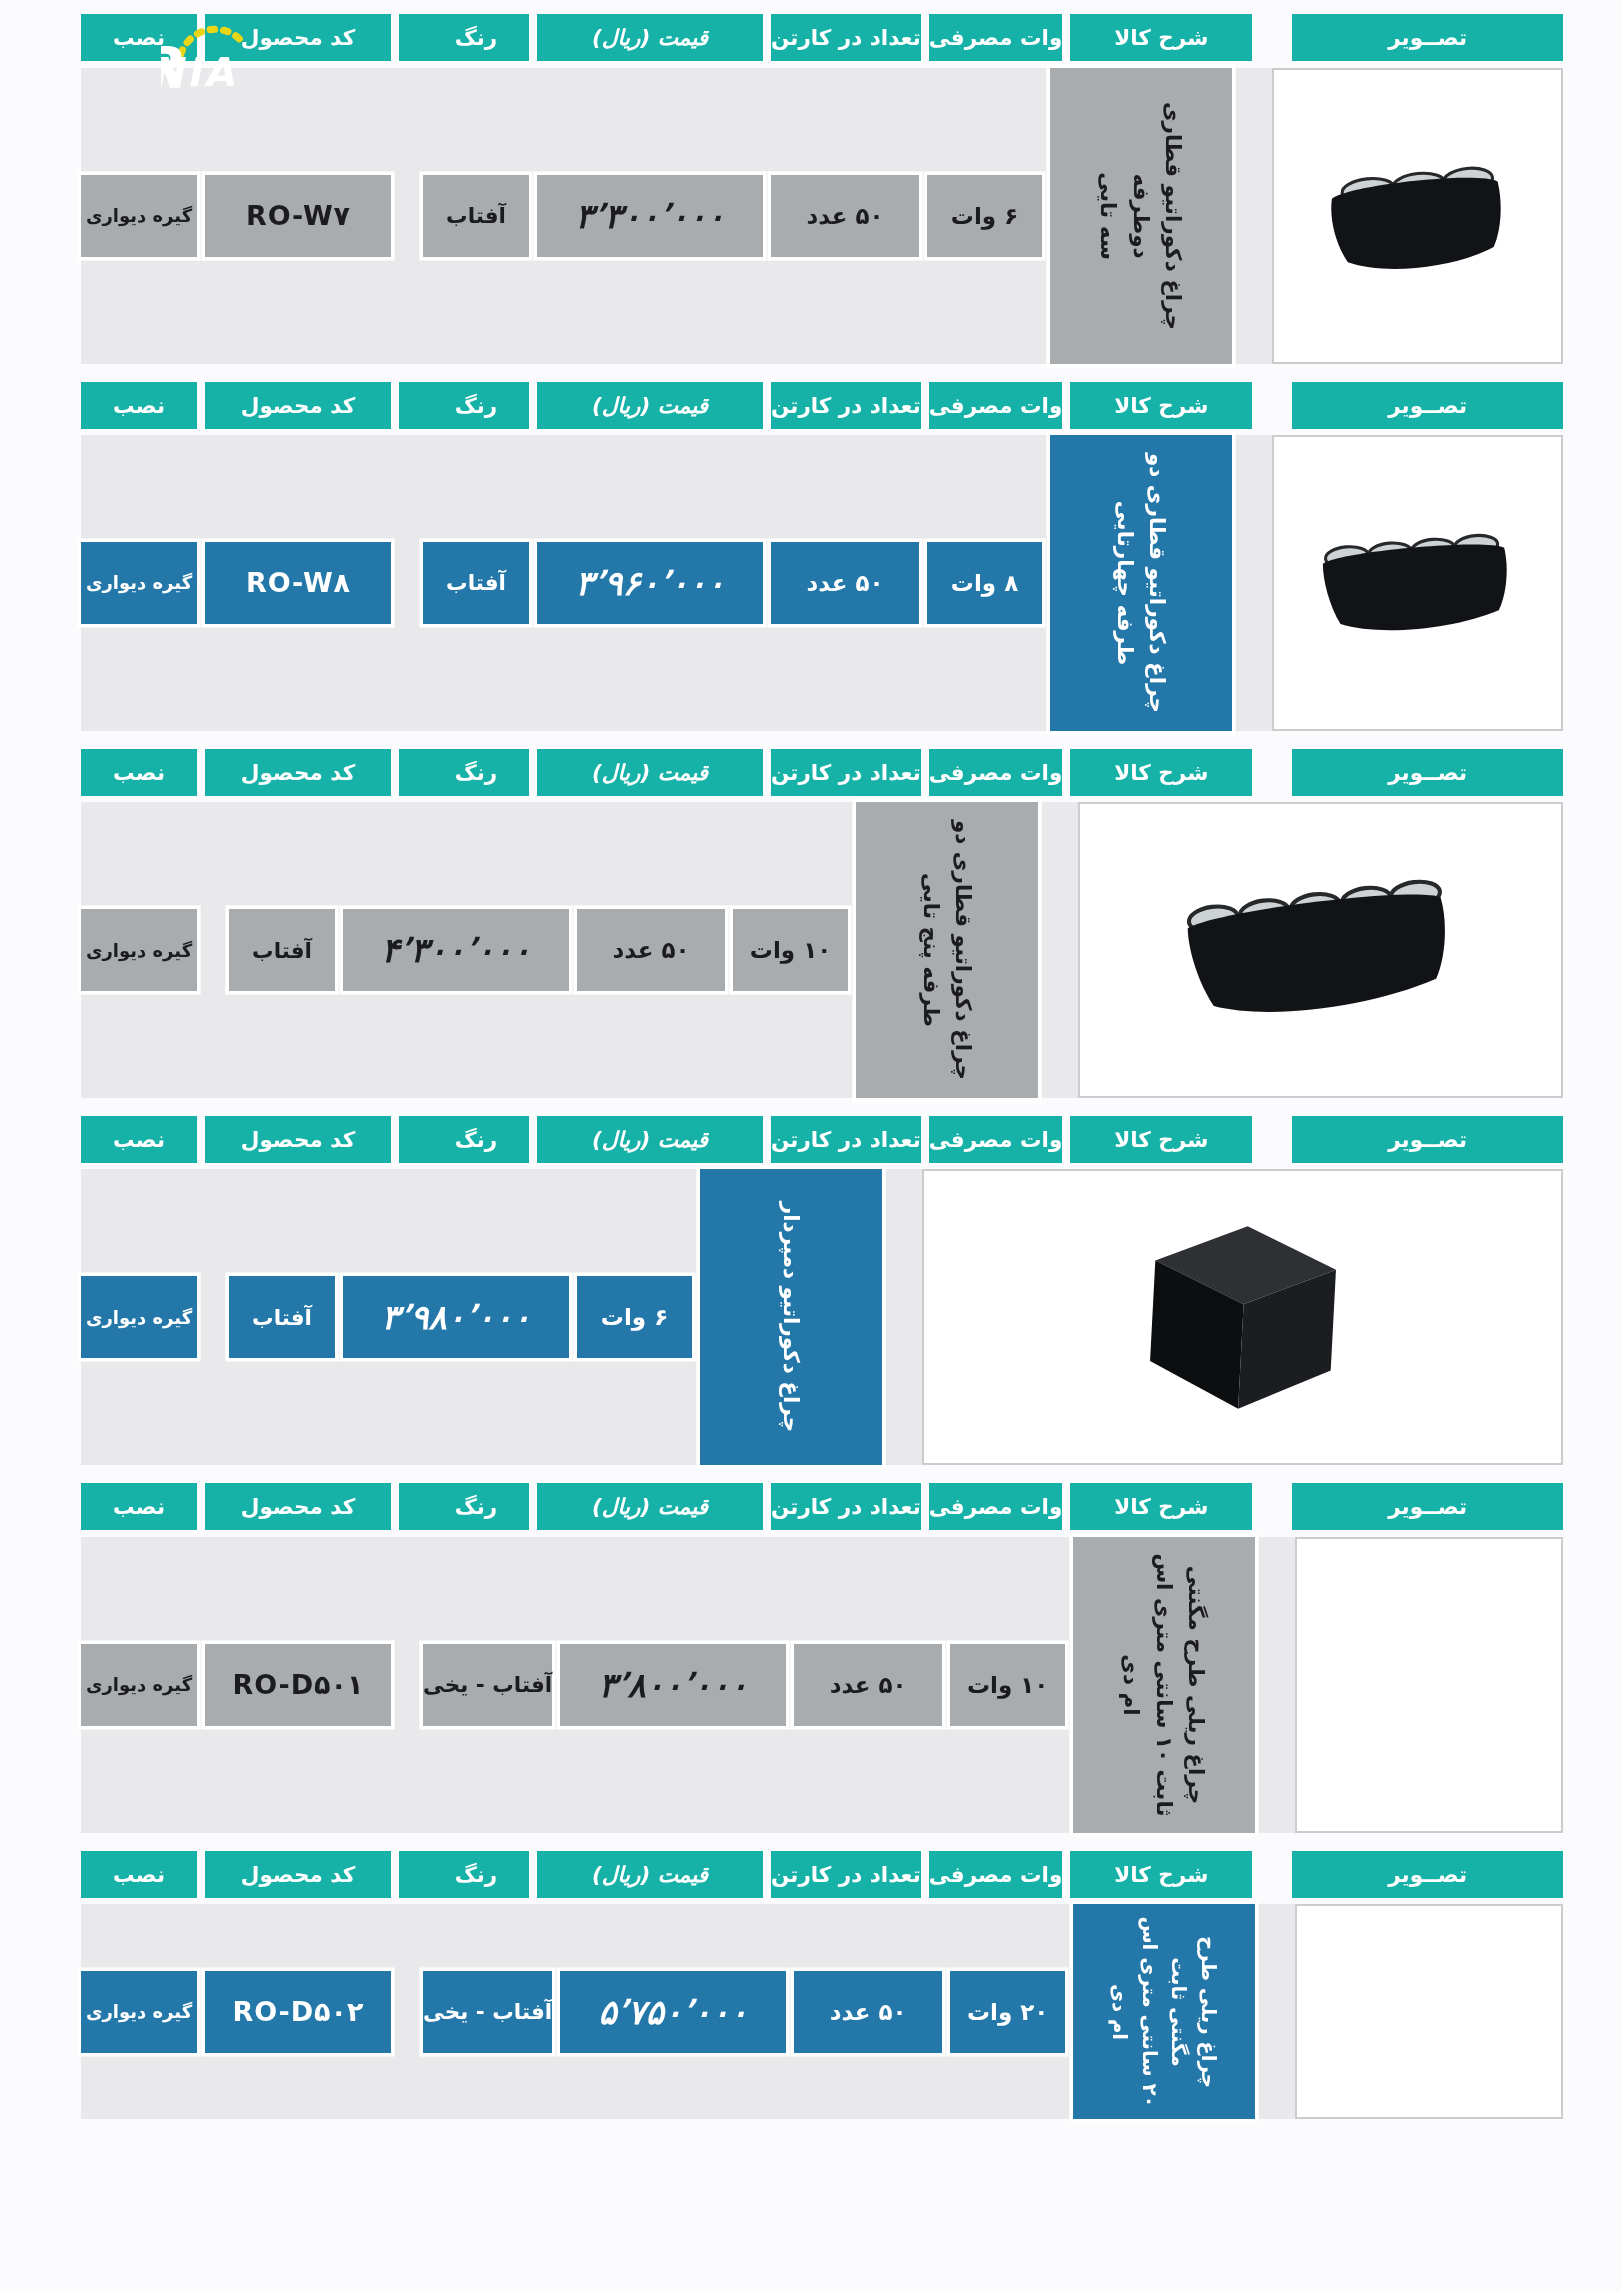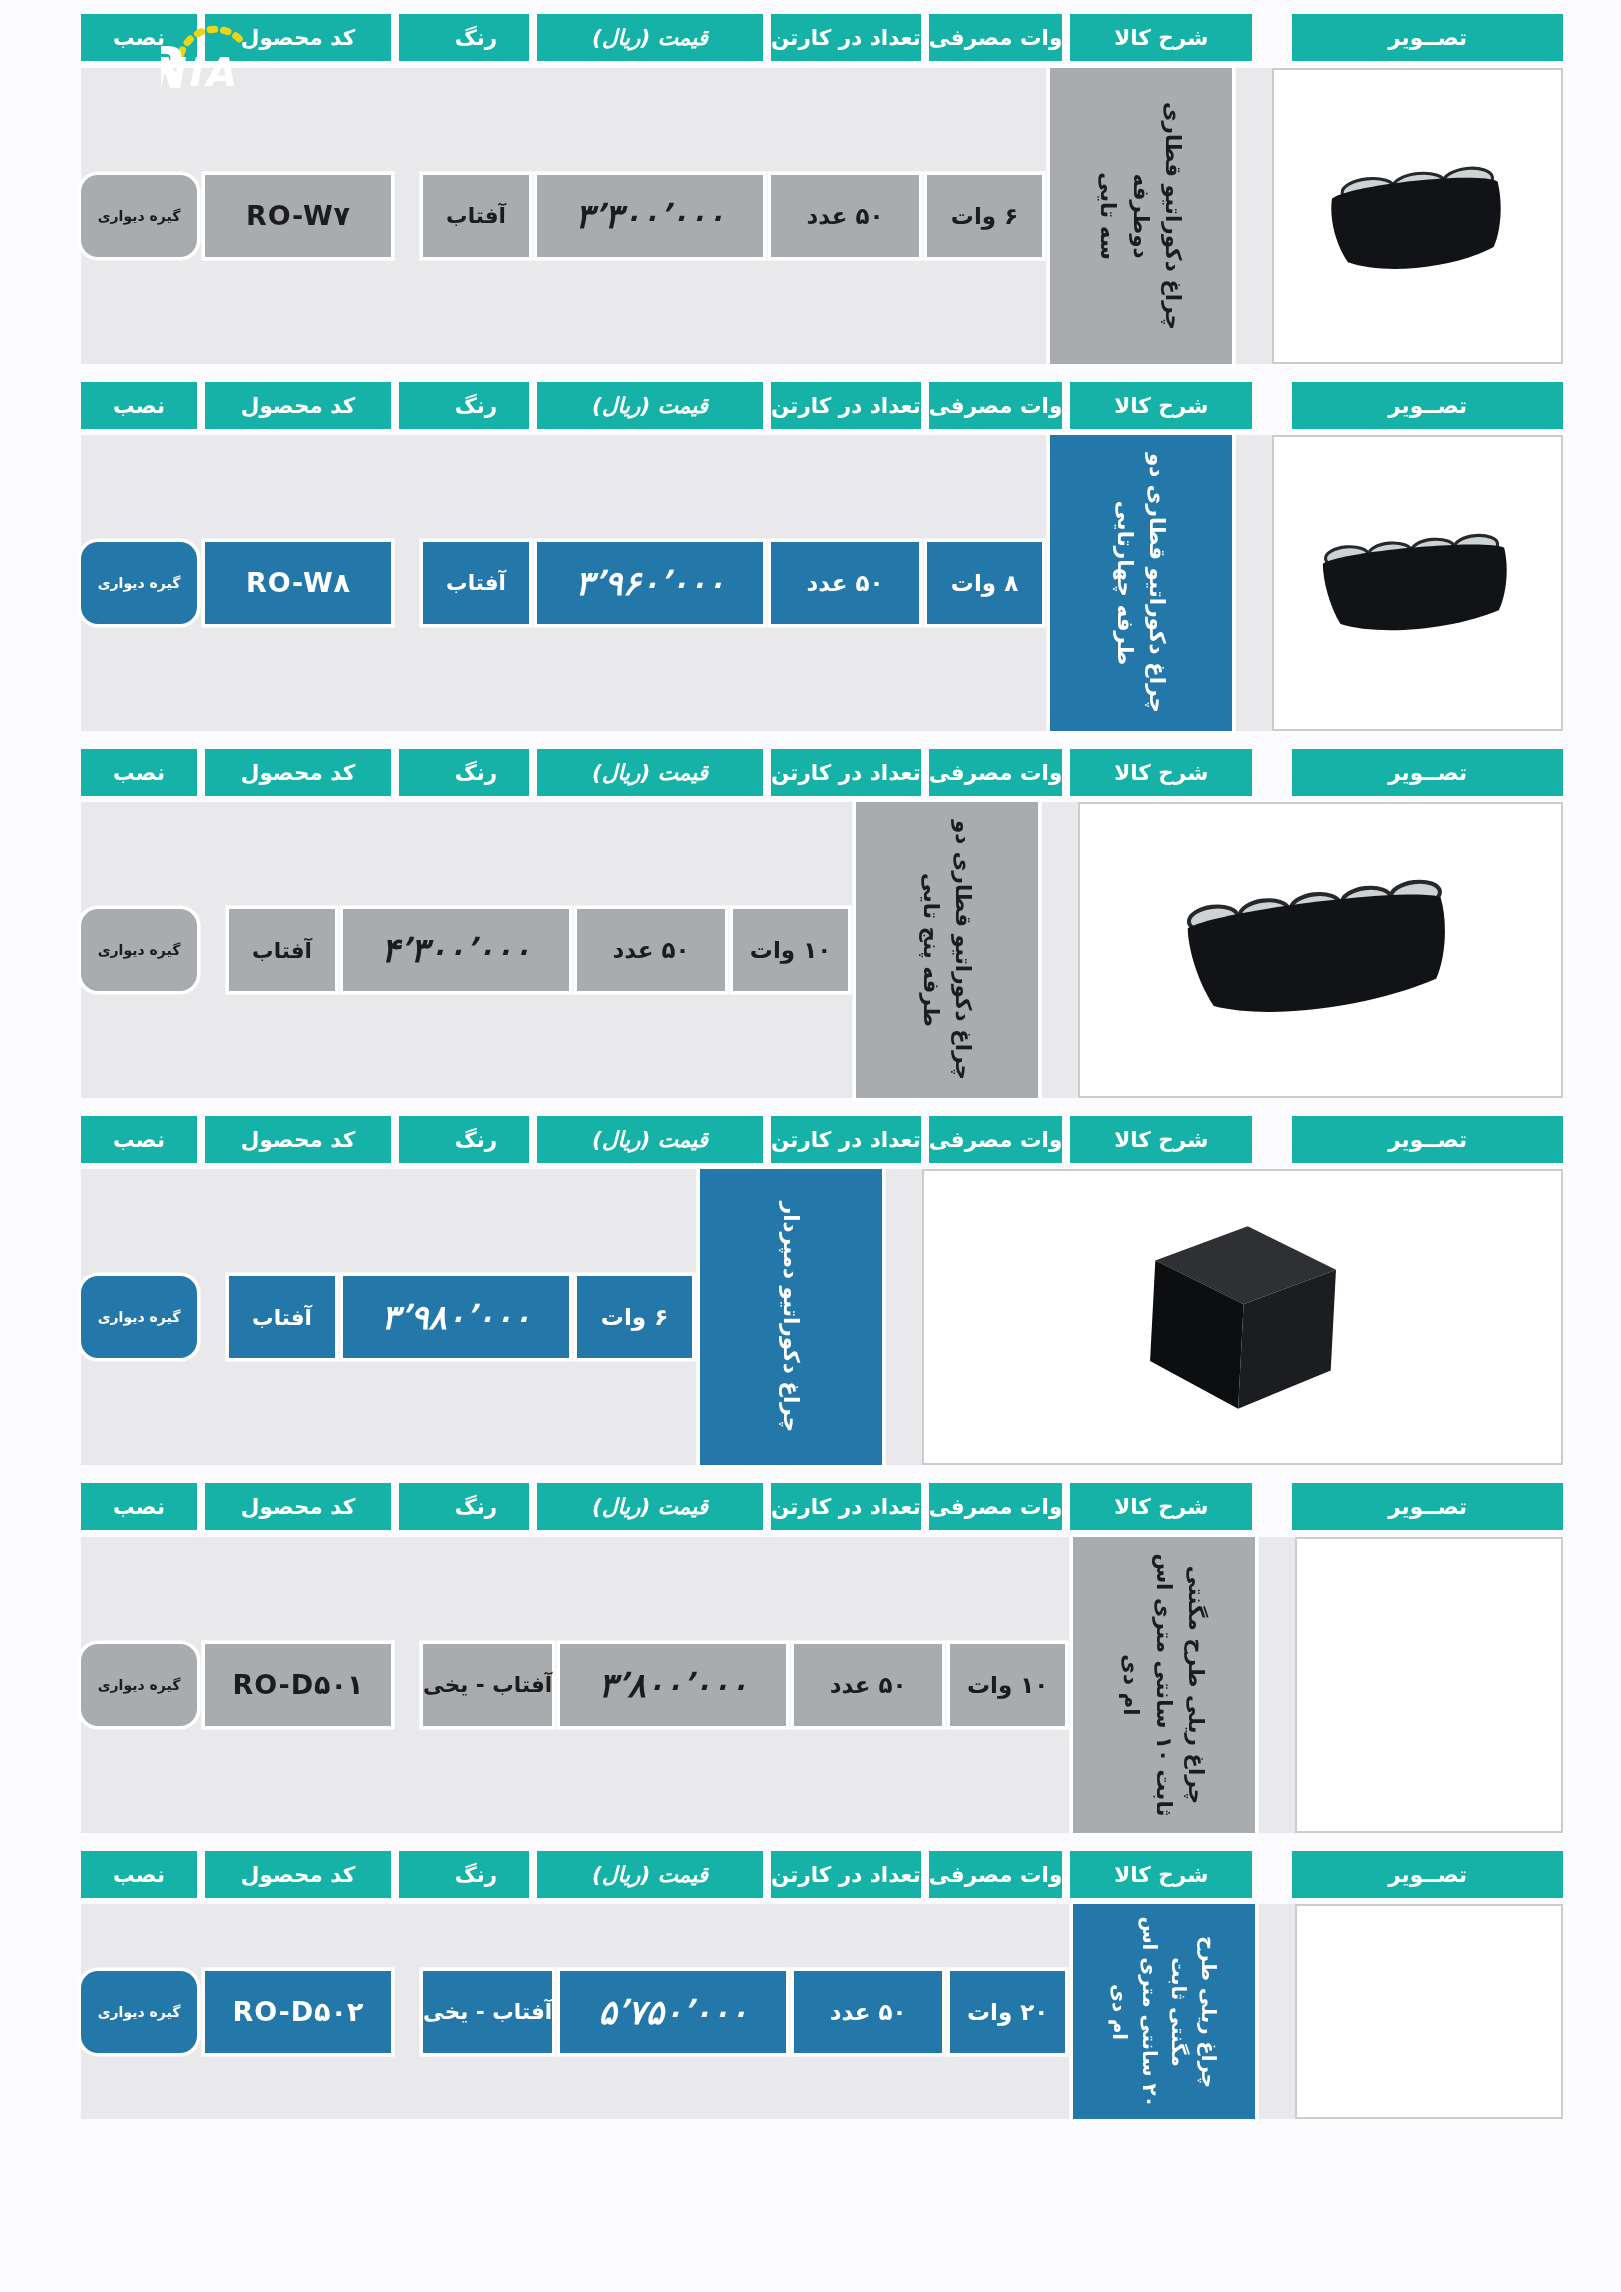--- a/index.html
+++ b/index.html
@@ -26,21 +26,21 @@
   .c1{flex:0 0 116px;} .c2{flex:0 0 186px;} .c3{flex:0 0 106px;padding-left:24px;}
   .c4{flex:0 0 226px;font-style:italic;} .c5{flex:0 0 148px;} .c6{flex:0 0 115px;}
   .c7{flex:0 0 182px;} .c8{flex:1;margin-left:32px;}
 
   .bcol{display:flex;align-items:center;justify-content:center;}
   .cell{
     width:100%;height:82px;display:flex;align-items:center;justify-content:center;
     box-shadow:0 0 0 3.6px #fff;direction:rtl;font-size:23px;font-weight:bold;
     white-space:nowrap;
   }
-  .cell.install{font-size:14px;border-radius:17px;}
+  .cell.install{font-size:18px;}
   .cell.code{font-size:27px;letter-spacing:0.9px;}
   .cell.colorv{font-size:21.5px;}
   .cell.price{font-size:34px;letter-spacing:0.9px;}
 
   .sec.gray .cell,.sec.gray .desc{background:#a9acae;color:#1c1c1e;}
   .sec.blue .cell,.sec.blue .desc{background:#2478a9;color:#ffffff;}
 
   
   .desc{height:100%;box-shadow:0 0 0 3.6px #fff;position:relative;overflow:hidden;}
   .desc-inner{

